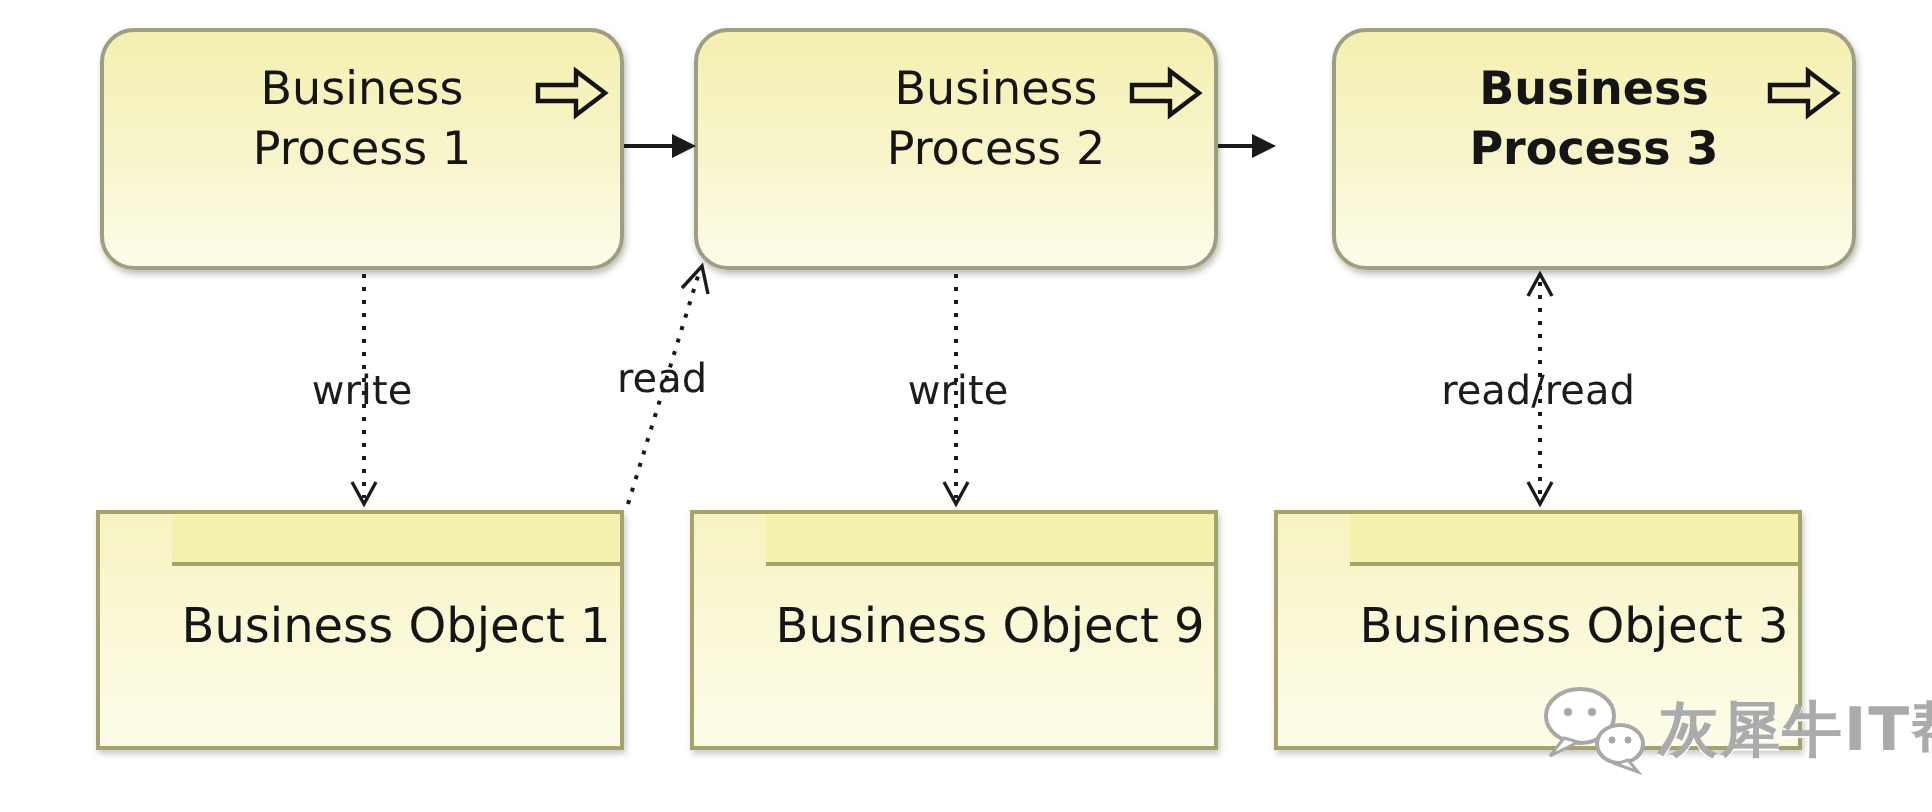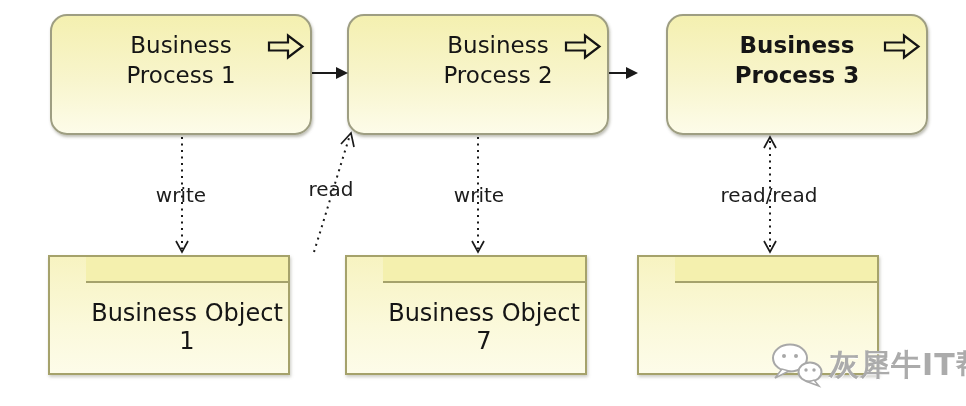--- a/index.html
+++ b/index.html
@@ -15,21 +15,21 @@
     box-shadow:1px 2px 3px rgba(110,110,90,.45);
     z-index:1;
   }
   .process .plabel{
     width:180px;margin:14px auto 0;text-align:center;
     font-size:23px;line-height:30px;color:#151515;
   }
   .process .picon{position:absolute;top:17px;right:5px;width:38px;height:27px;}
   
   .object{
-    position:absolute;width:242px;height:120px;box-sizing:border-box;
+    position:absolute;width:264px;height:120px;box-sizing:border-box;
     border:2px solid #a5a26b;
     background:linear-gradient(#f7f3c1,#fbf9db 60%,#fdfce9);
     box-shadow:1px 2px 3px rgba(110,110,90,.35);
     z-index:1;
     padding-left:36px;
   }
   .object .band{height:24px;border-bottom:2px solid #a5a26b;background:#f4f0ae;}
   .object .olabel{
     text-align:center;margin-top:16px;
     font-size:24px;color:#151515;
@@ -77,25 +77,26 @@
     </svg>
   </div>
 
   <div class="object" style="left:48px;top:255px;">
     <div class="band"></div>
     <div class="olabel">Business Object 1</div>
   </div>
 
   <div class="object" style="left:345px;top:255px;">
     <div class="band"></div>
-    <div class="olabel">Business Object 7</div>
+    <div class="olabel">Business Object 9</div>
   </div>
 
   <div class="object" style="left:637px;top:255px;">
     <div class="band"></div>
+    <div class="olabel">Business Object 3</div>
   </div>
 
   <svg class="edges" width="966" height="406">
 
     <g>
       <line x1="312" y1="73" x2="337" y2="73" stroke="#1a1a1a" stroke-width="2"></line>
       <polygon points="336,67 348,73 336,79" fill="#1a1a1a"></polygon>
     </g>
     <g>
       <line x1="609" y1="73" x2="627" y2="73" stroke="#1a1a1a" stroke-width="2"></line>

